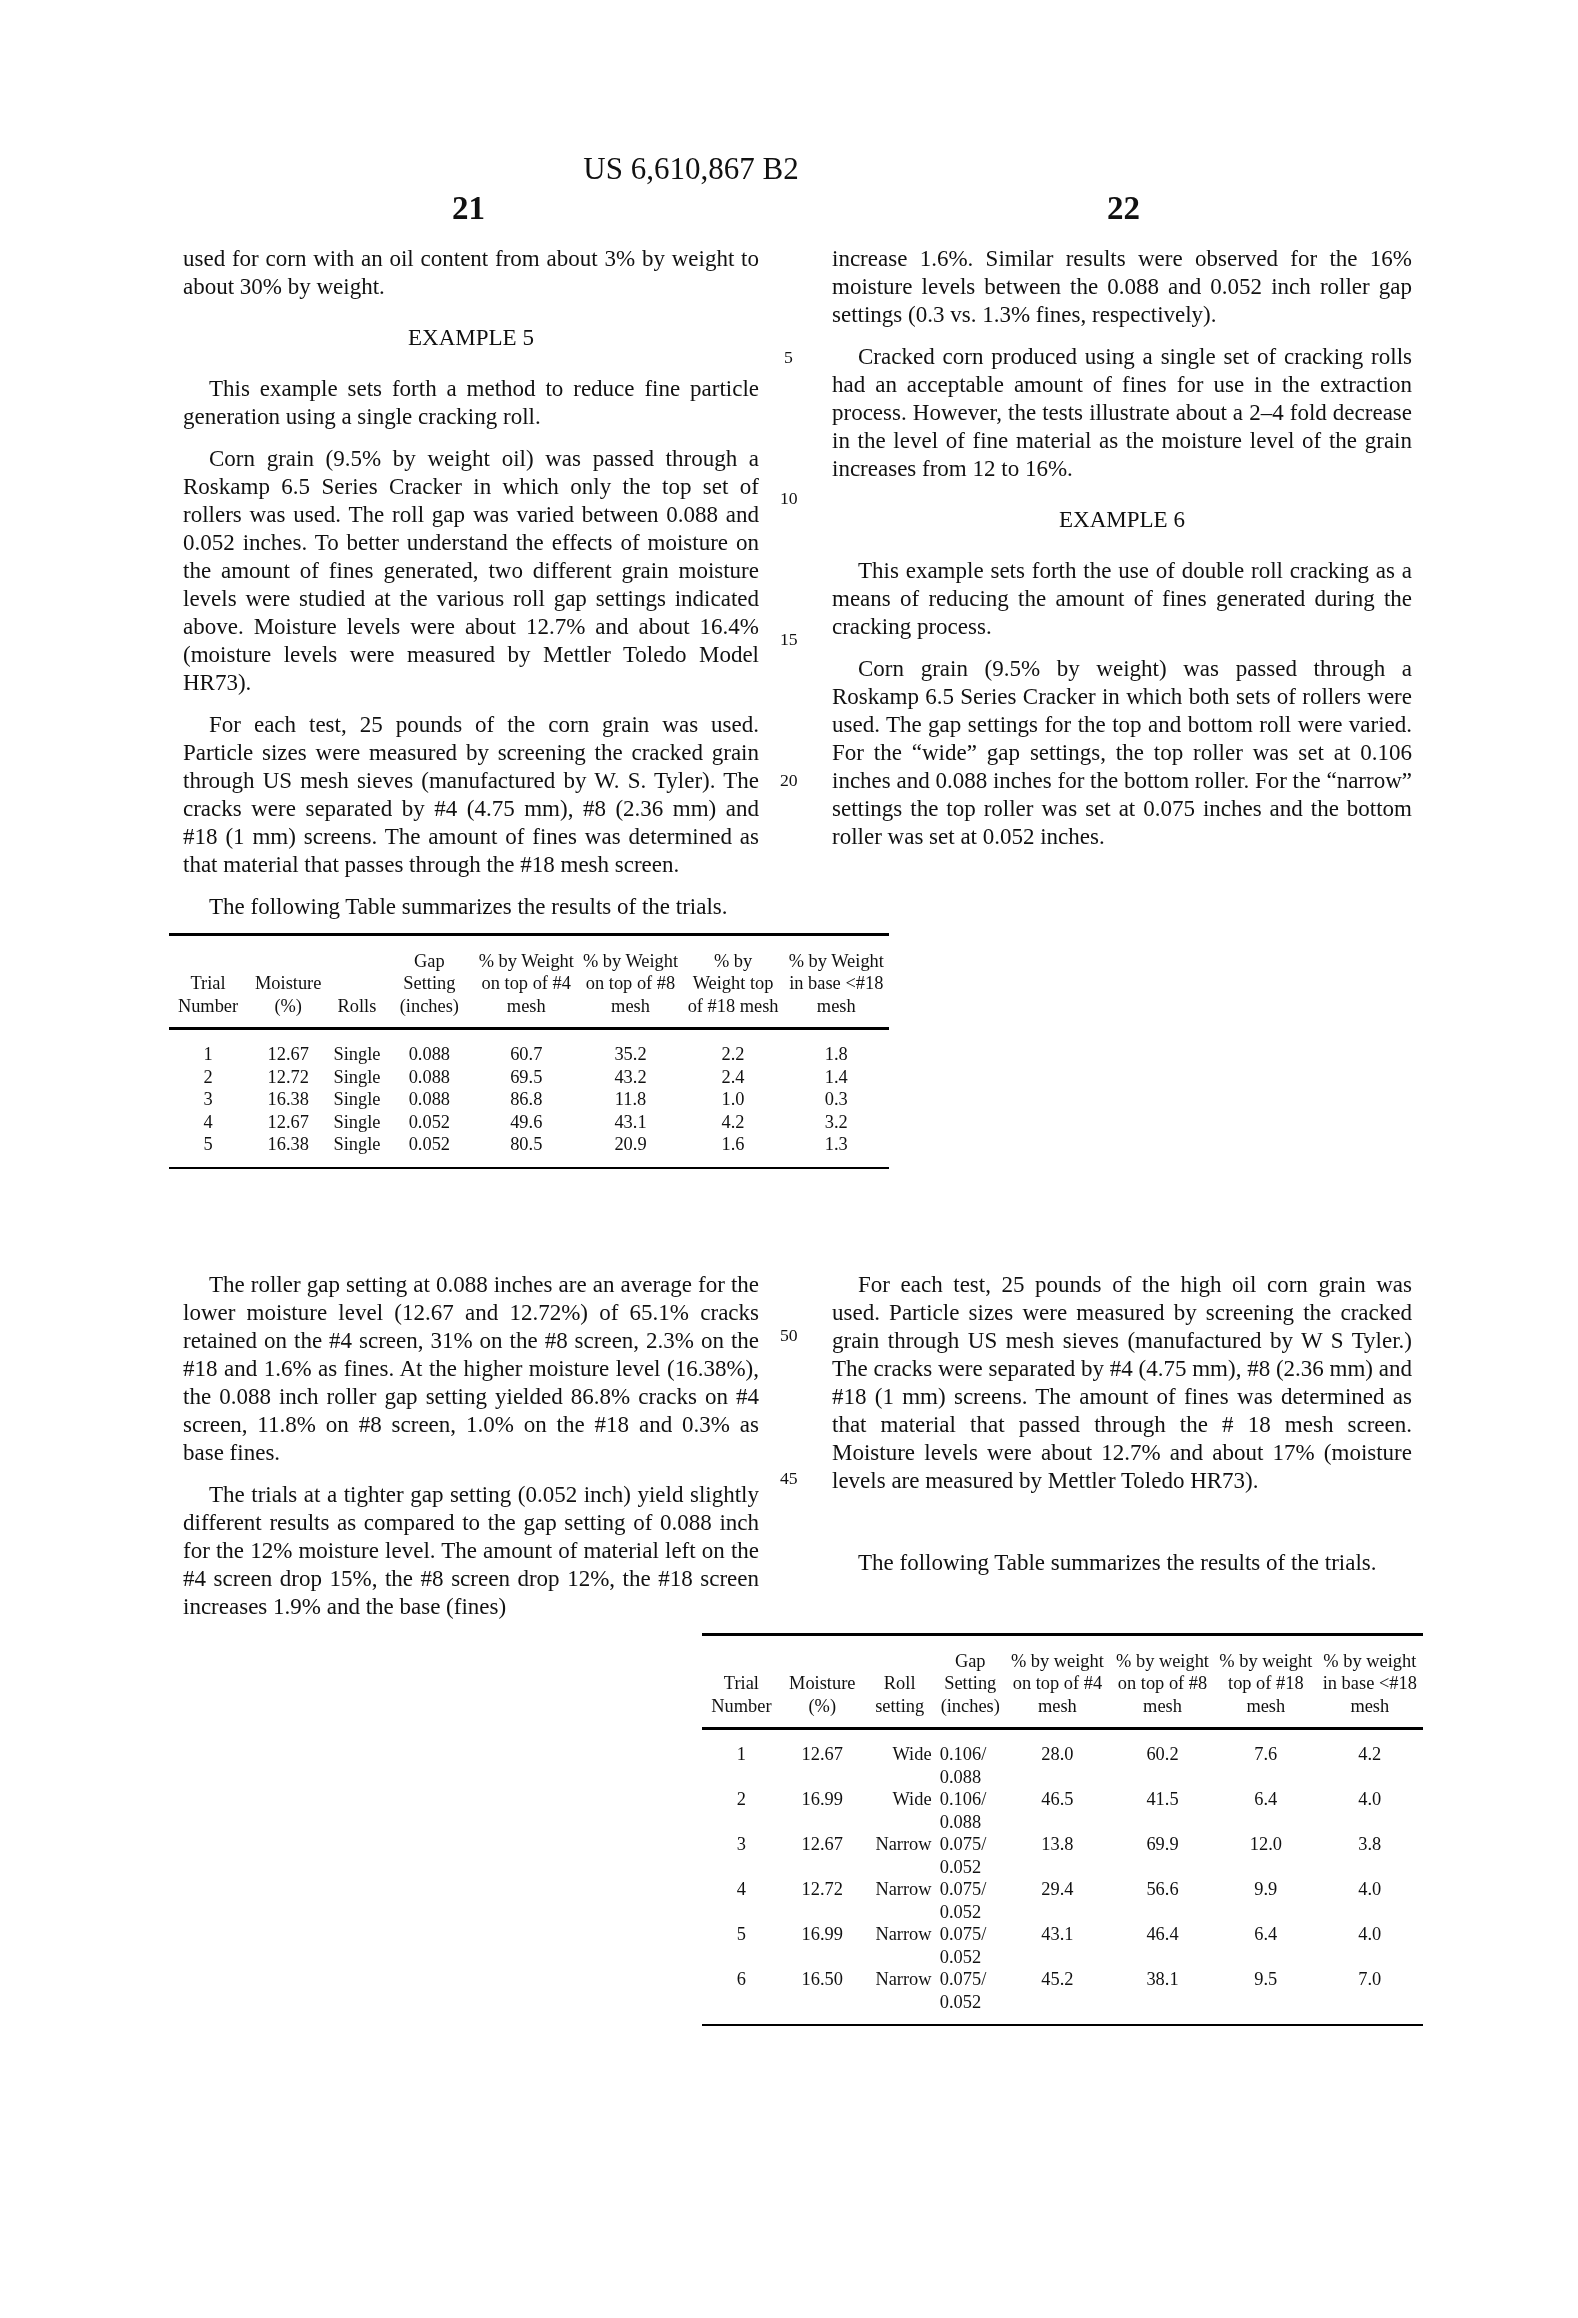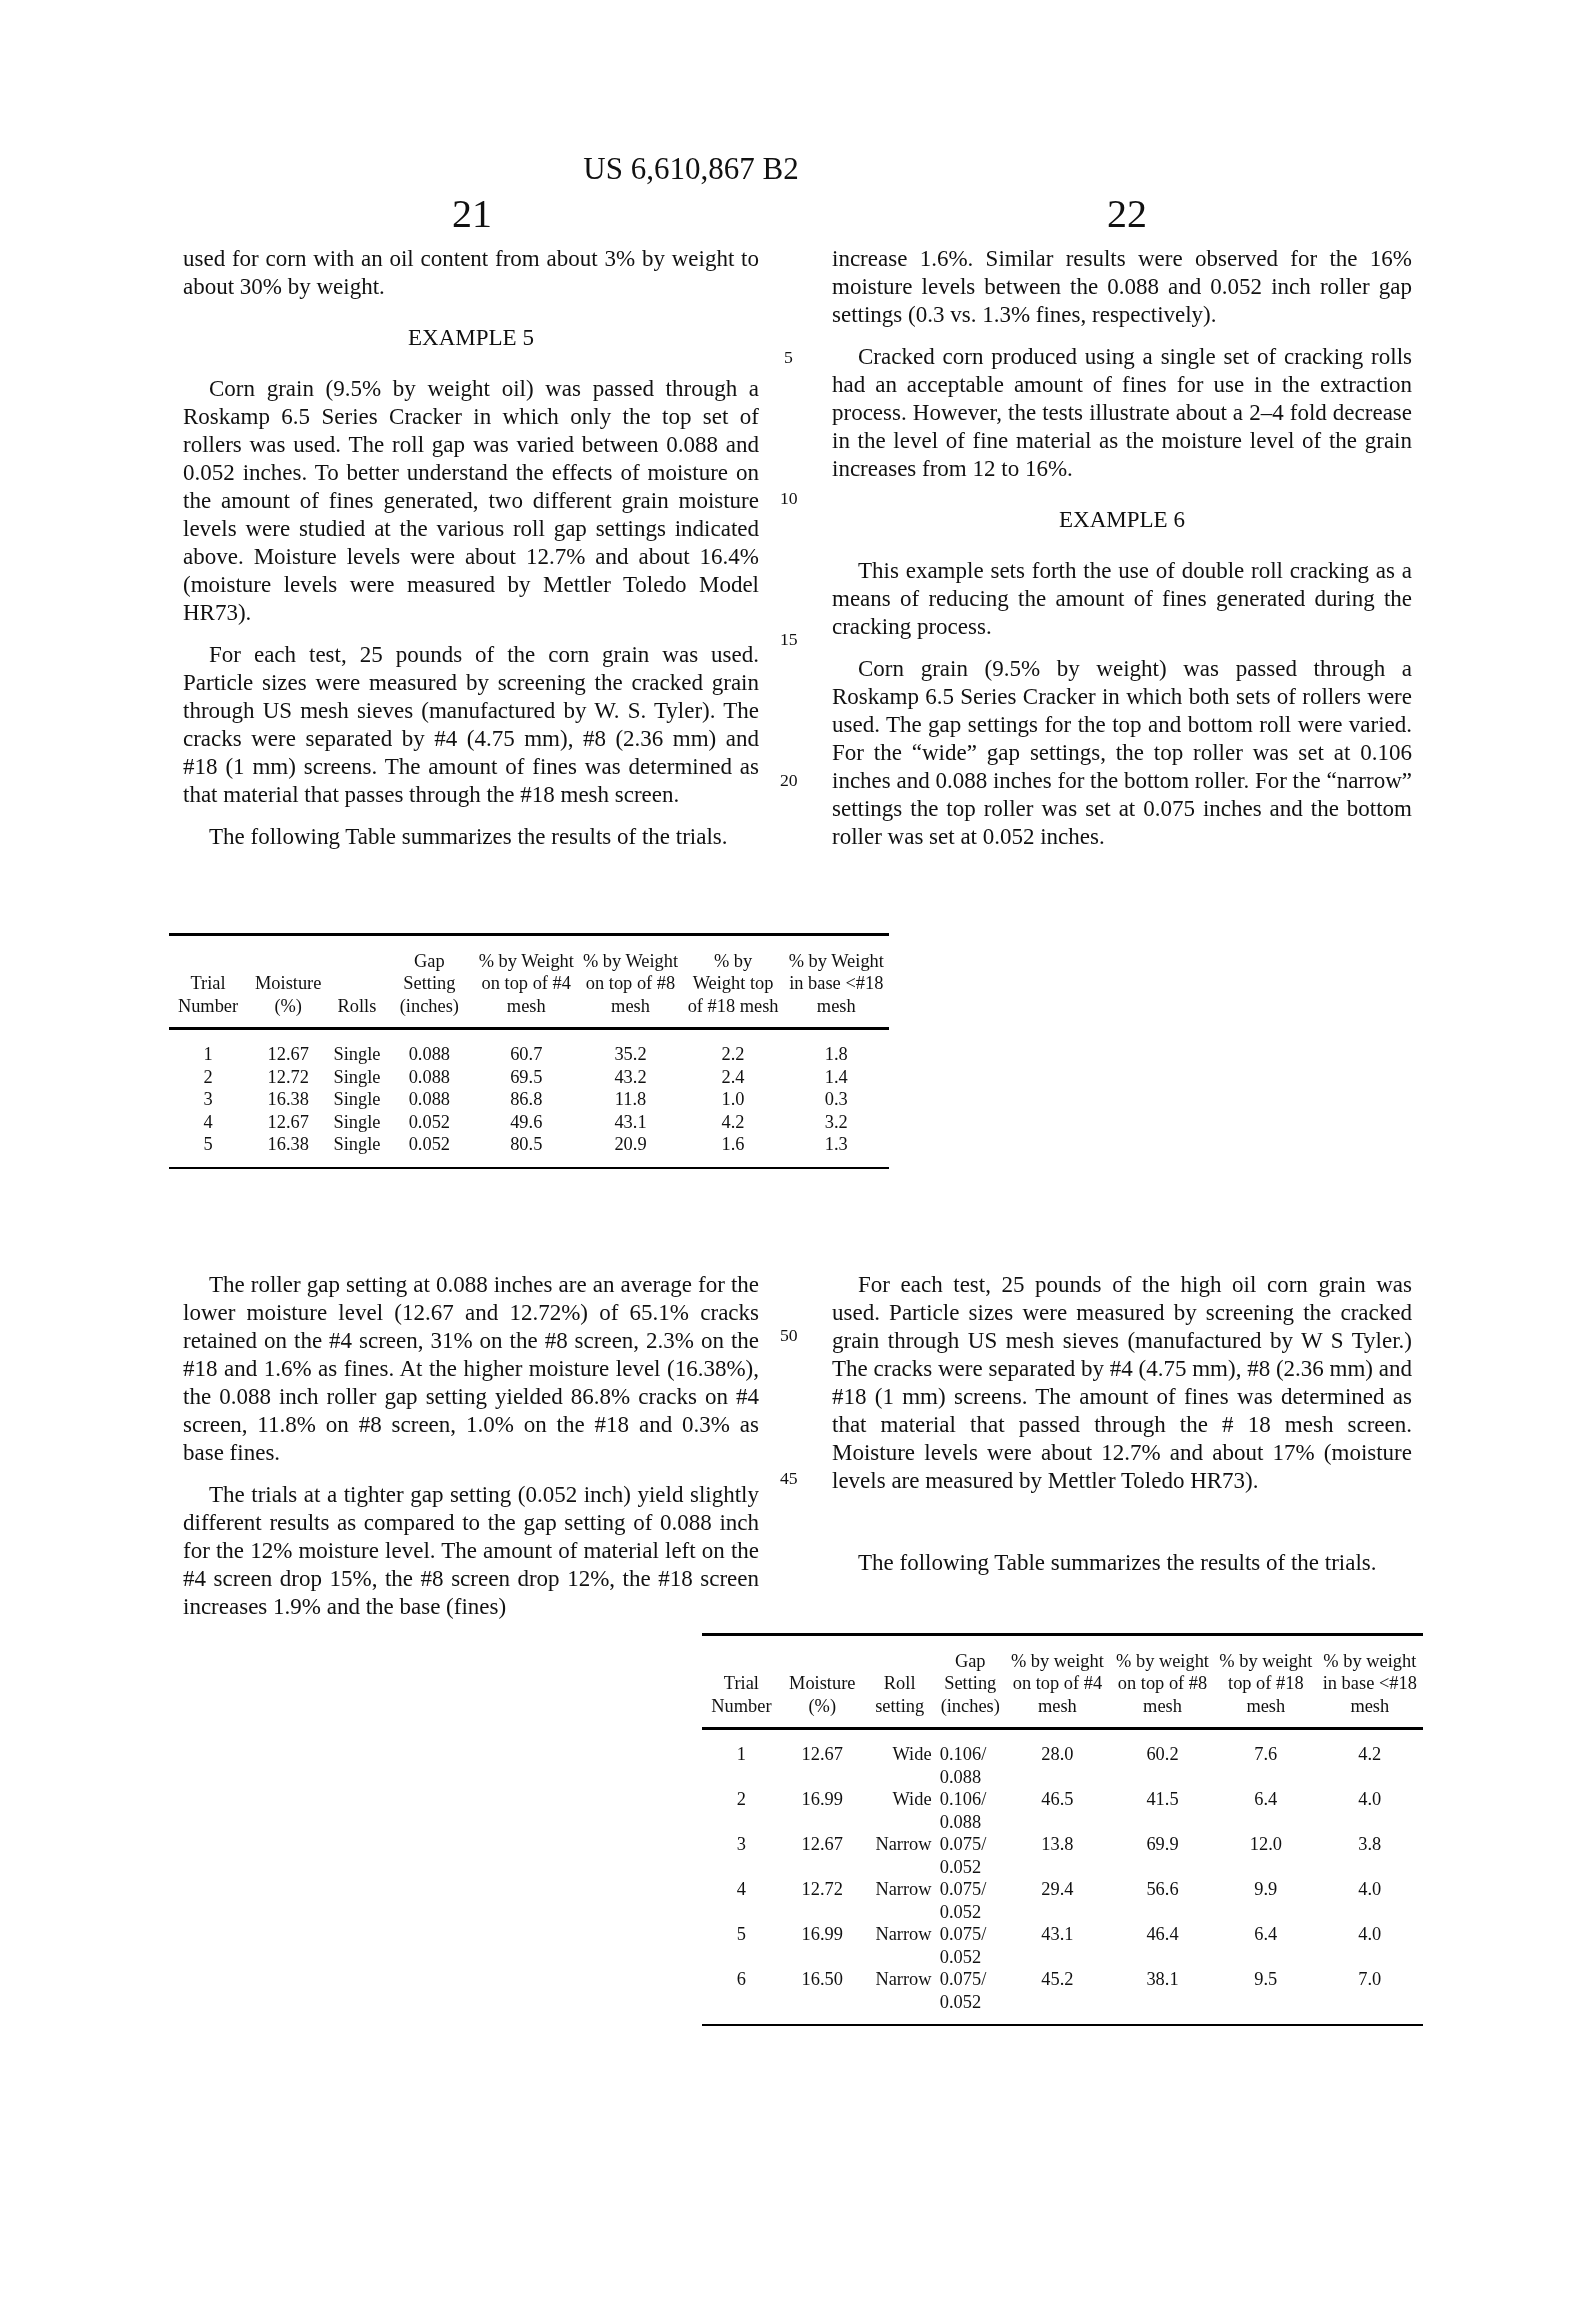--- a/index.html
+++ b/index.html
@@ -1,18 +1,18 @@
 <!DOCTYPE html>
 <html style="font-size:11px"><head>
 <meta charset="utf-8">
 <style>
   html, body { margin:0; padding:0; background:#fff; }
   body { width:1578px; height:2319px; position:relative; font-family:"Liberation Serif", serif; color:#111; }
   .hdr { position:absolute; top:151px; left:0; width:1382px; text-align:center; font-size:31px; }
-  .pn { position:absolute; top:190px; font-size:40px; font-weight:normal; }
+  .pn { position:absolute; top:190px; font-size:33px; font-weight:bold; }
   .col { position:absolute; font-size:23px; line-height:28px; text-align:justify; }
   .col p { margin:14px; text-indent:26px; }
   .col p.noind { text-indent:0; }
   .col h3 { font-weight:normal; font-size:23px; text-align:center; margin:23px 0 23px 0; }
   .ln { position:absolute; font-size:17.7px; }
   table { border-collapse:collapse; position:absolute; font-size:18.4px; line-height:22.5px; }
   table thead tr:first-child th { border-top:3.4px solid #000; padding-top:13.6px; }
   table thead th { font-weight:normal; vertical-align:bottom; text-align:center; border-bottom:3.4px solid #000; padding:0 4.1px 9.5px 4.1px; }
   table tbody td { text-align:center; padding:0 4.1px; vertical-align:top; }
   table tbody tr:first-child td { padding-top:13.6px; }
@@ -22,20 +22,21 @@
 </head>
 <body>
 
 <div class="hdr">US 6,610,867 B2</div>
 <div class="pn" style="left:452px;">21</div>
 <div class="pn" style="left:1107px;">22</div>
 
 <div class="col" style="left:169px; top:231px; width:604px;">
   <p class="noind">used for corn with an oil content from about 3% by weight to about 30% by weight.</p>
   <h3>EXAMPLE 5</h3>
+  <p>This example sets forth a method to reduce fine particle generation using a single cracking roll.</p>
   <p style="margin-top:4.1px">Corn grain (9.5% by weight oil) was passed through a Roskamp 6.5 Series Cracker in which only the top set of rollers was used. The roll gap was varied between 0.088 and 0.052 inches. To better understand the effects of moisture on the amount of fines generated, two different grain moisture levels were studied at the various roll gap settings indicated above. Moisture levels were about 12.7% and about 16.4% (moisture levels were measured by Mettler Toledo Model HR73).</p>
   <p style="margin-top:4.1px">For each test, 25 pounds of the corn grain was used. Particle sizes were measured by screening the cracked grain through US mesh sieves (manufactured by W. S. Tyler). The cracks were separated by #4 (4.75 mm), #8 (2.36 mm) and #18 (1 mm) screens. The amount of fines was determined as that material that passes through the #18 mesh screen.</p>
   <p style="margin-top:4.1px">The following Table summarizes the results of the trials.</p>
 </div>
 
 <div class="col" style="left:818px; top:231px; width:608px;">
   <p class="noind">increase 1.6%. Similar results were observed for the 16% moisture levels between the 0.088 and 0.052 inch roller gap settings (0.3 vs. 1.3% fines, respectively).</p>
   <p style="margin-top:4.1px">Cracked corn produced using a single set of cracking rolls had an acceptable amount of fines for use in the extraction process. However, the tests illustrate about a 2–4 fold decrease in the level of fine material as the moisture level of the grain increases from 12 to 16%.</p>
   <h3>EXAMPLE 6</h3>
   <p>This example sets forth the use of double roll cracking as a means of reducing the amount of fines generated during the cracking process.</p>

